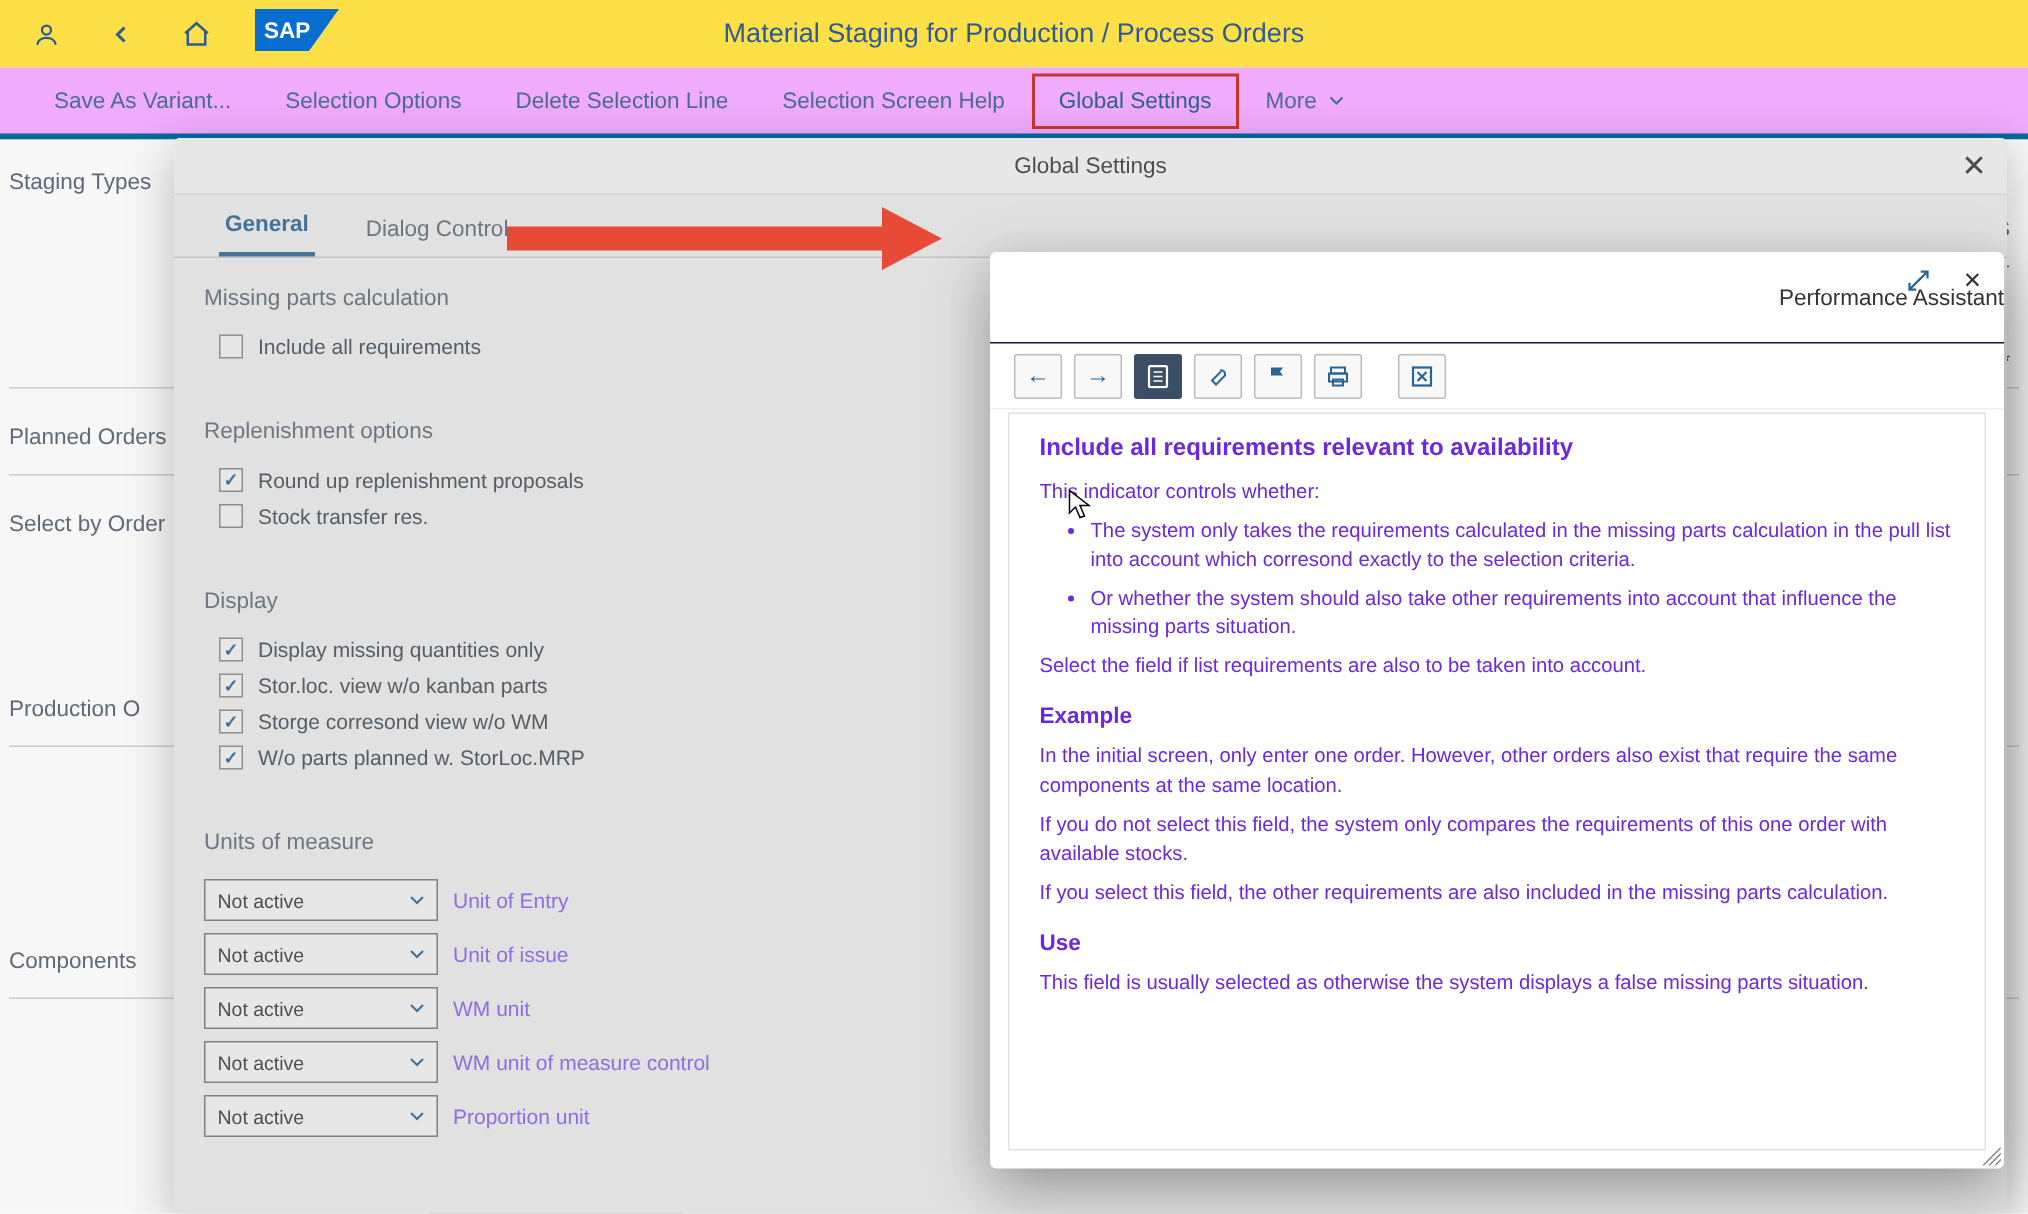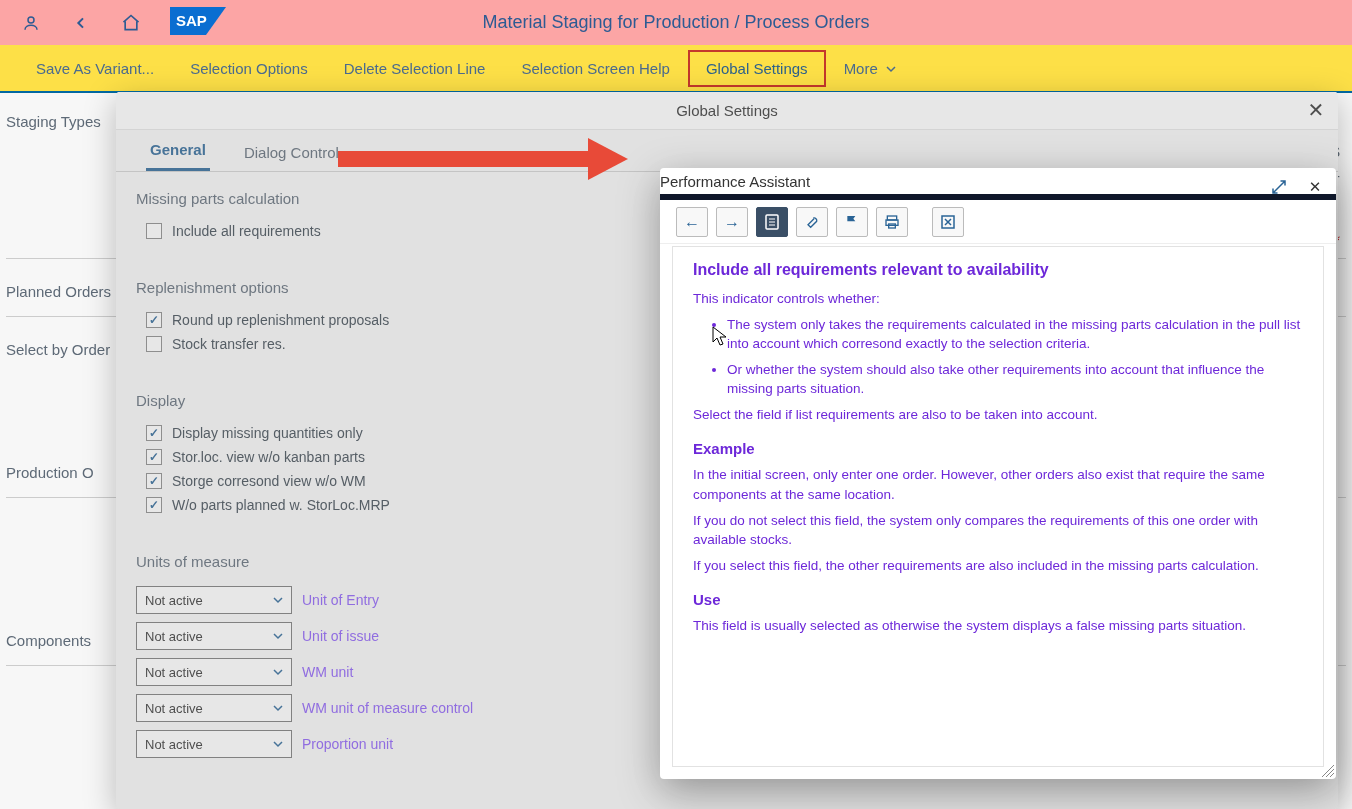--- a/index.html
+++ b/index.html
@@ -1,25 +1,25 @@
 <!DOCTYPE html>
 <html><head>
 <meta charset="utf-8">
 <style>
   * { box-sizing: border-box; margin: 0; padding: 0; font-family: "72", Arial, Helvetica, sans-serif; }
   body { width: 1352px; height: 809px; background: #fff; overflow: hidden; position: relative; }
 
   
-  .shell-bar { height: 45px; background: #fca5a5; display: flex; align-items: center; padding: 0 20px; color: #2d5b93; }
+  .shell-bar { height: 45px; background: #fde047; display: flex; align-items: center; padding: 0 20px; color: #2d5b93; }
   .shell-left { display: flex; align-items: center; gap: 28px; }
   .shell-icon { width: 22px; height: 22px; display: inline-flex; align-items: center; justify-content: center; cursor: pointer; }
   .shell-title { position: absolute; left: 50%; transform: translateX(-50%); font-size: 18px; color: #2d5b93; }
 
   
-  .menu-bar { height: 48px; background: #fde047; display: flex; align-items: center; padding: 0 18px; gap: 0; border-bottom: 2px solid #0369a1; }
+  .menu-bar { height: 48px; background: #f0abfc; display: flex; align-items: center; padding: 0 18px; gap: 0; border-bottom: 4px solid #0369a1; }
   .menu-item { padding: 8px 16px; color: #4b6b8f; font-size: 15px; cursor: pointer; border: 2px solid transparent; }
   .menu-item.highlight { border: 2px solid #c4382c; color: #2e628c; }
 
   
   .page-bg { position: absolute; top: 93px; left: 0; right: 0; bottom: 0; background: #f7f7f7; padding: 20px 6px; }
   .page-bg .panel { border-bottom: 1px solid #ccc; margin-bottom: 24px; padding-bottom: 6px; }
   .page-bg .panel-title { color: #5e6a77; font-size: 15px; margin-bottom: 10px; }
   .page-bg .field-row { display: flex; justify-content: flex-end; padding: 4px 0; }
   .page-bg .field-lbl { color: #5a6672; font-size: 14px; text-align: right; margin-right: 6px; width: 108px; }
 
@@ -40,21 +40,21 @@
   .chk.checked::after { content: "✓"; font-weight: bold; color:#2a6496; }
   .dropdown { width: 156px; height: 28px; border: 1px solid #777; background: #fff; display: flex; align-items: center; justify-content: space-between; padding: 0 8px; font-size: 13px; color: #333; margin: 2px 0; }
   .dd-row { display: flex; align-items: center; gap: 10px; padding: 2px 0; }
   .dd-label { font-size: 14px; color: #8b5cf6; }
 
   
   .red-arrow { position: absolute; top: 138px; left: 338px; z-index: 30; }
 
   
   .assistant { position: absolute; top: 168px; left: 660px; width: 676px; height: 611px; background: #fff; box-shadow: 0 12px 40px rgba(0,0,0,0.35); border-radius: 4px; z-index: 50; display: flex; flex-direction: column; }
-  .assist-head { height: 32px; display: flex; align-items: center; justify-content: flex-start; position: relative; border-bottom: 6px solid #0f172a; font-size: 15px; color: #333; }
+  .assist-head { height: 61px; display: flex; align-items: center; justify-content: flex-end; position: relative; border-bottom: 1px solid #0f172a; font-size: 15px; color: #333; }
   .assist-head .hicons { position: absolute; right: 10px; top: 8px; display: flex; gap: 14px; }
   .hicon { width: 22px; height: 22px; cursor: pointer; color:#2a6496; display:flex;align-items:center;justify-content:center;}
   .assist-toolbar { height: 44px; display: flex; align-items: center; gap: 8px; padding: 0 16px; border-bottom: 1px solid #eee; }
   .tbtn { width: 32px; height: 30px; border: 1px solid #bbb; background:#f8f8f8; display:flex;align-items:center;justify-content:center; font-size:16px; color:#2a6496; cursor:pointer; border-radius:2px;}
   .tbtn.dark { background:#3a4f66; color:#fff; border-color:#3a4f66; }
   .assist-content { padding: 14px 20px 16px; font-size: 13.5px; color:#6d28d9; overflow-y:auto; flex:1; border:1px solid #e2e2e2; margin: 2px 12px 12px; }
   .assist-content h3 { font-size:16px; font-weight:bold; margin-bottom:10px; }
   .assist-content h4 { font-size:15px; font-weight:bold; margin: 16px 0 8px; }
   .assist-content p { margin: 6px 0; line-height: 1.45; }
   .assist-content ul { margin: 6px 0 6px 34px; }

